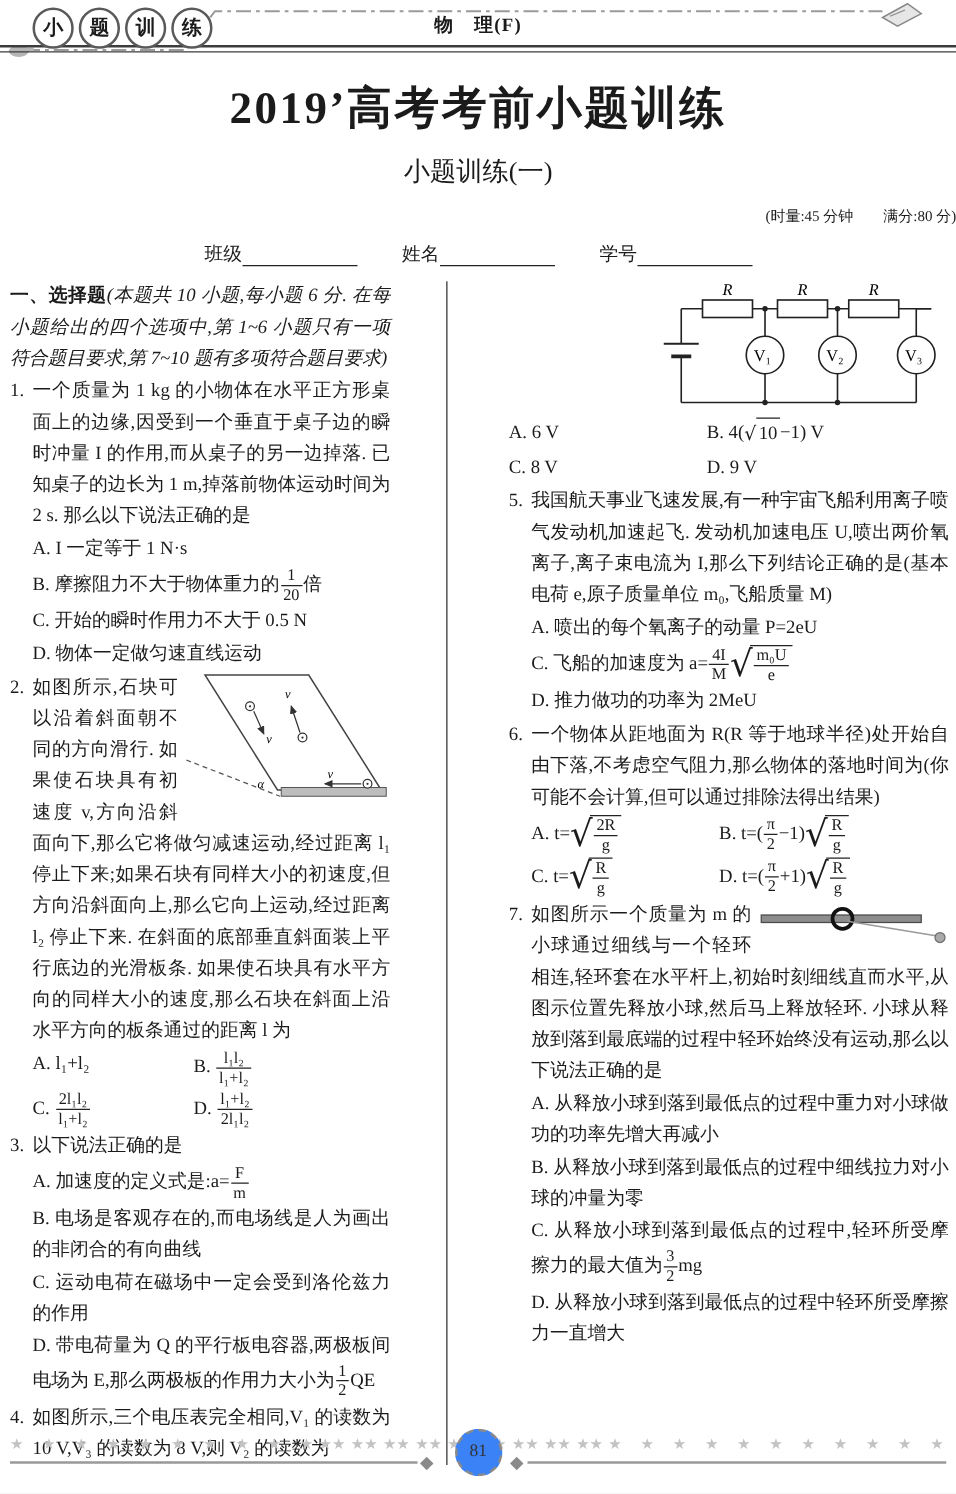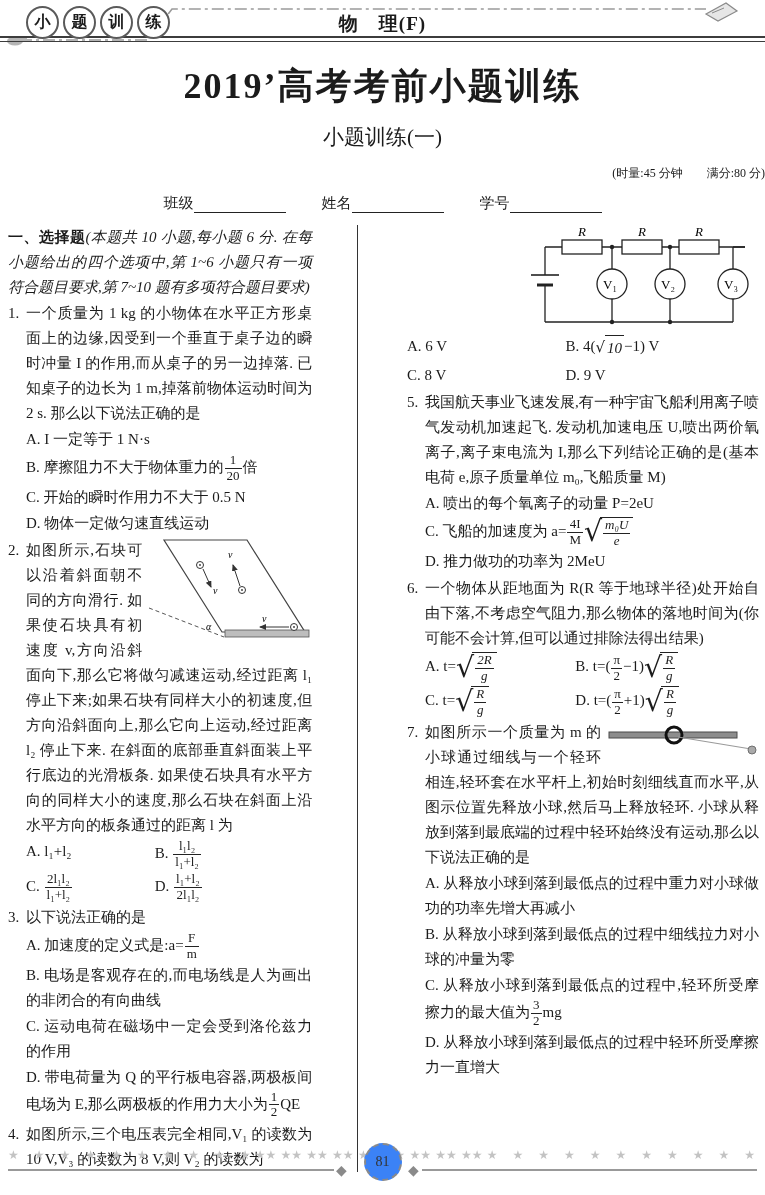--- a/index.html
+++ b/index.html
@@ -5,21 +5,21 @@
   html,body{margin:0;padding:0;background:#e8e8e8;}
   .page{position:relative;width:765px;height:1195px;background:#fff;overflow:hidden;
         font-family:"Liberation Serif","DejaVu Serif",serif;color:#1b1b1b;font-size:15px;}
   
   .header{position:relative;height:44px;}
   .header-deco{position:absolute;left:0;top:0;}
   .logo{position:absolute;left:26px;top:6px;display:flex;gap:4px;z-index:2;}
   .logo-circle{width:29px;height:29px;border:2px solid #5a5a5a;border-radius:50%;background:#fff;
                display:flex;align-items:center;justify-content:center;font-size:16px;font-weight:bold;}
   .header-subject{position:absolute;left:0;right:0;top:11px;text-align:center;
-                  font-size:19px;font-weight:bold;letter-spacing:1px;}
+                  font-size:15px;font-weight:bold;letter-spacing:1px;}
   .double-rule{position:absolute;left:0;right:0;top:36px;height:3px;
                border-top:2px solid #3c3c3c;border-bottom:1px solid #3c3c3c;}
   
   .title-main{text-align:center;font-weight:bold;font-size:36px;margin-top:18px;letter-spacing:2px;}
   .title-subject{text-align:center;font-weight:bold;font-size:30px;margin-top:10px;}
   .title-sub{text-align:center;font-weight:normal;font-size:21px;margin-top:12px;}
   .title-meta{text-align:right;font-size:12px;margin-top:14px;}
   .fill-row{display:flex;justify-content:center;gap:36px;margin-top:12px;font-size:15px;}
   .fill-item{display:flex;align-items:flex-end;}
   .blank{display:inline-block;width:92px;border-bottom:1px solid #222;height:15px;}
@@ -33,21 +33,21 @@
   .q{display:flex;margin-top:1px;}
   .q-num{width:18px;flex:none;}
   .q-body{flex:1;min-width:0;}
   .opt{margin:1px 0;}
   .grid2{display:grid;grid-template-columns:45% 55%;}
   
   .frac{display:inline-flex;flex-direction:column;vertical-align:middle;text-align:center;
         font-size:13px;line-height:1.15;margin:0 1px;}
   .frac .fn{border-bottom:1px solid #222;padding:0 2px;display:block;}
   .frac .fd{padding:0 2px;display:block;}
-  .sqrt{display:inline-flex;align-items:center;vertical-align:middle;white-space:nowrap;font-style:italic;}
+  .sqrt{display:inline-flex;align-items:center;vertical-align:middle;white-space:nowrap;}
   .sqrt::before{content:"√";font-family:"DejaVu Sans",sans-serif;line-height:1;}
   .sqrt .rad{border-top:1px solid #222;padding:0 2px;}
   .sqrt-big::before{font-size:1.9em;letter-spacing:-2px;}
   
   .fig-incline{float:right;width:164px;height:110px;margin:0 0 2px 6px;}
   .fig-circuit{display:block;margin:2px 0 2px 100px;}
   .fig-rod{float:right;width:152px;height:36px;margin:4px 0 0 6px;}
   svg text{font-family:"Liberation Serif","DejaVu Serif",serif;}
   
   .footer{position:absolute;left:0;right:0;bottom:12px;height:48px;}

